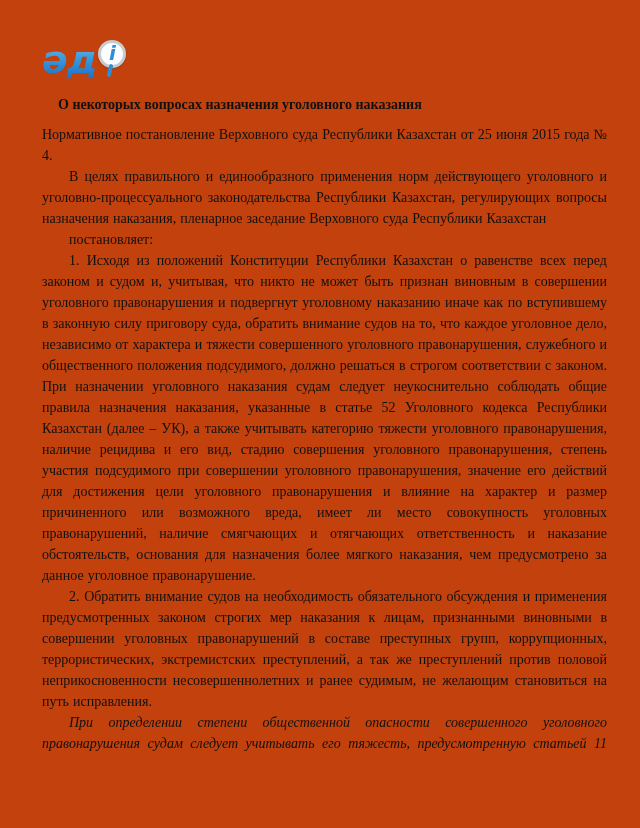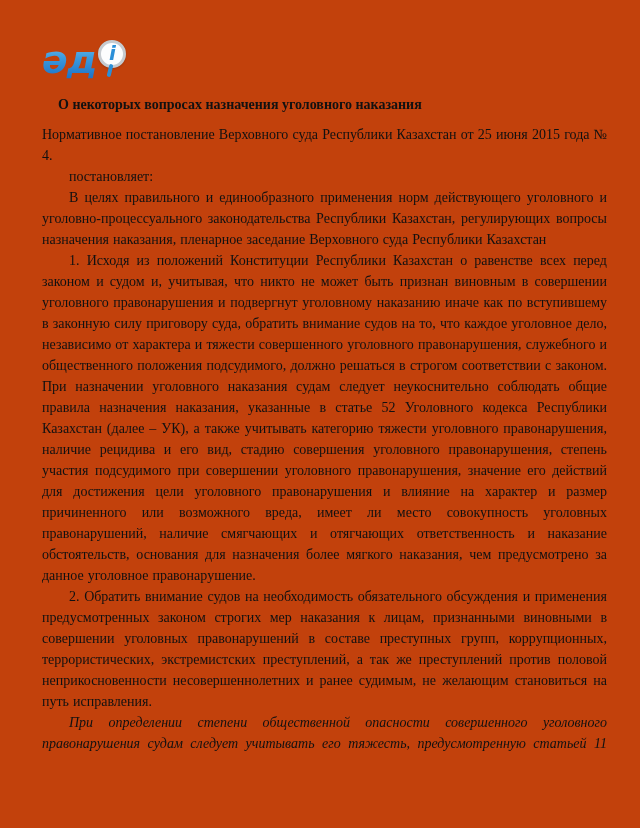--- a/index.html
+++ b/index.html
@@ -112,20 +112,20 @@
     <span class="logo-text">әд</span>
     <span class="magnifier">
       <span class="lens-letter">і</span>
     </span>
   </div>
 
   <h1 class="doc-title">О некоторых вопросах назначения уголовного наказания</h1>
 
   <div class="doc-body">
       <p class="para">Нормативное постановление Верховного суда Республики Казахстан от 25 июня 2015 года № 4.</p>
+      <p class="para indent">В целях правильного и единообразного применения норм действующего уголовного и уголовно-процессуального законодательства Республики Казахстан, регулирующих вопросы назначения наказания, пленарное заседание Верховного суда Республики Казахстан</p>
       <p class="para indent">постановляет:</p>
-      <p class="para indent">В целях правильного и единообразного применения норм действующего уголовного и уголовно-процессуального законодательства Республики Казахстан, регулирующих вопросы назначения наказания, пленарное заседание Верховного суда Республики Казахстан</p>
       <p class="para indent">1. Исходя из положений Конституции Республики Казахстан о равенстве всех перед законом и судом и, учитывая, что никто не может быть признан виновным в совершении уголовного правонарушения и подвергнут уголовному наказанию иначе как по вступившему в законную силу приговору суда, обратить внимание судов на то, что каждое уголовное дело, независимо от характера и тяжести совершенного уголовного правонарушения, служебного и общественного положения подсудимого, должно решаться в строгом соответствии с законом. При назначении уголовного наказания судам следует неукоснительно соблюдать общие правила назначения наказания, указанные в статье 52 Уголовного кодекса Республики Казахстан (далее – УК), а также учитывать категорию тяжести уголовного правонарушения, наличие рецидива и его вид, стадию совершения уголовного правонарушения, степень участия подсудимого при совершении уголовного правонарушения, значение его действий для достижения цели уголовного правонарушения и влияние на характер и размер причиненного или возможного вреда, имеет ли место совокупность уголовных правонарушений, наличие смягчающих и отягчающих ответственность и наказание обстоятельств, основания для назначения более мягкого наказания, чем предусмотрено за данное уголовное правонарушение.</p>
       <p class="para indent">2. Обратить внимание судов на необходимость обязательного обсуждения и применения предусмотренных законом строгих мер наказания к лицам, признанными виновными в совершении уголовных правонарушений в составе преступных групп, коррупционных, террористических, экстремистских преступлений, а так же преступлений против половой неприкосновенности несовершеннолетних и ранее судимым, не желающим становиться на путь исправления.</p>
       <p class="para indent justify-last">При определении степени общественной опасности совершенного уголовного правонарушения судам следует учитывать его тяжесть, предусмотренную статьей 11</p>
     </div>
 
 </div>
 
 </body></html>

